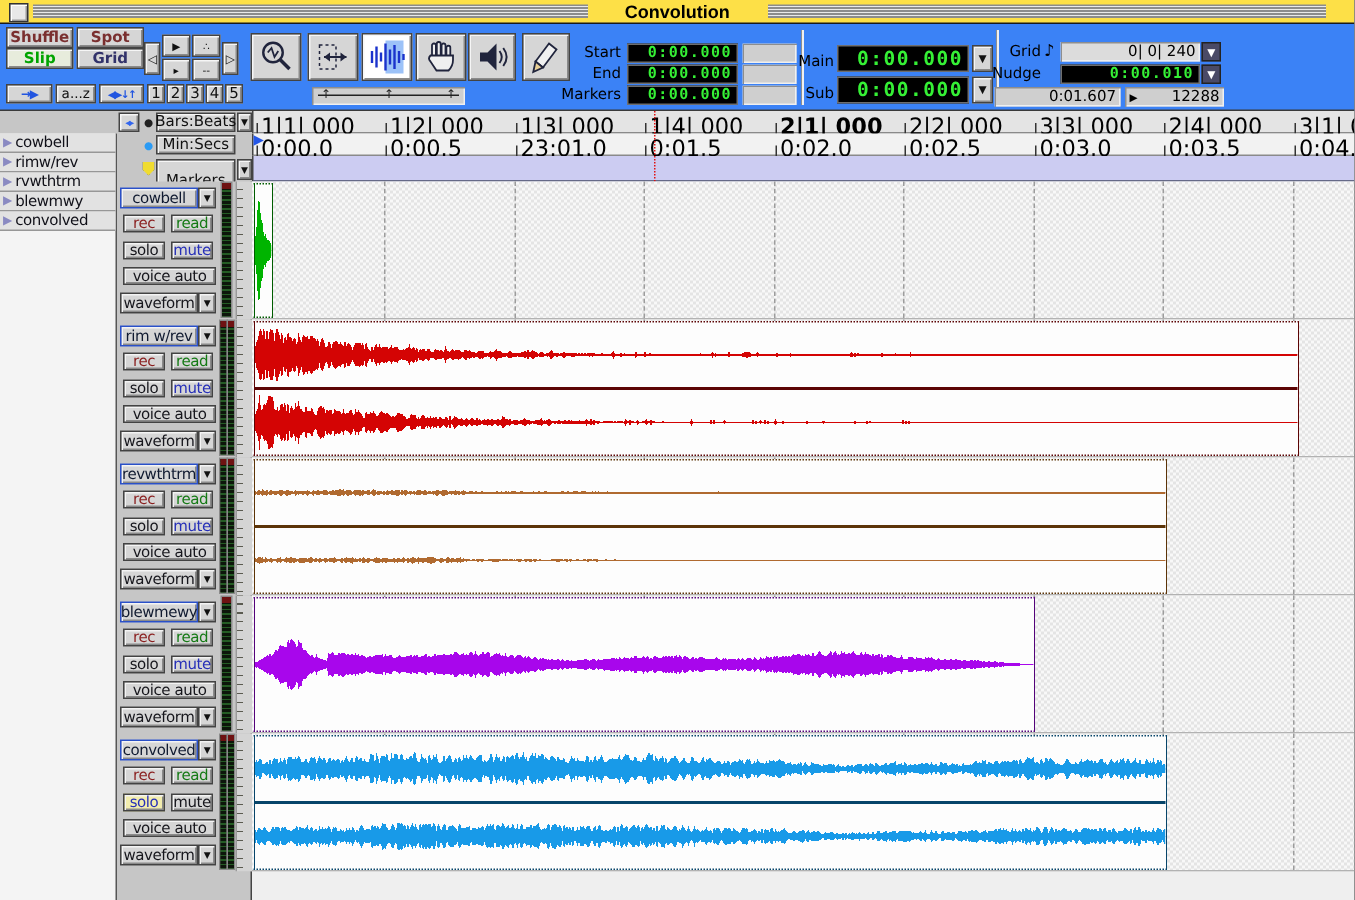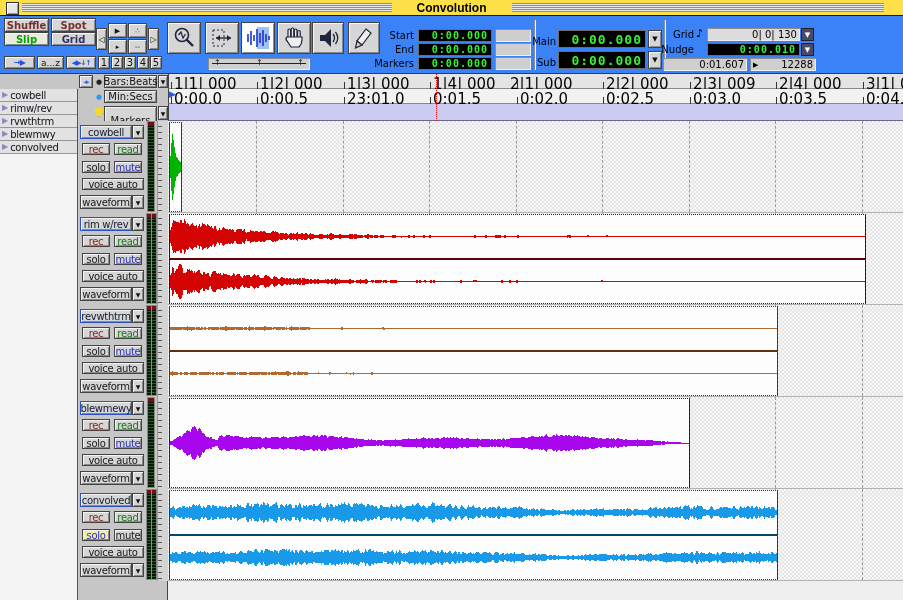--- a/index.html
+++ b/index.html
@@ -226,21 +226,21 @@
     <div class="lbl" style="left:526px;top:41px;width:30px;">Sub</div>
     <div class="lcd big" style="left:558px;top:35px;width:88px;height:18px;">0:00.000</div>
     <div class="btn" style="left:648px;top:35px;width:14px;height:18px;font-size:7px;">
         <span>▼</span>
       </div>
 
     <div class="vdiv" style="left:664px;top:4px;height:50px;"></div>
 
     <div class="lbl" style="left:668px;top:13px;width:26px;">Grid</div>
     <div class="lbl" style="left:696px;top:11px;width:10px;text-align:left;font-size:11px;">♪</div>
-    <div class="inset" style="left:707px;top:12px;width:93px;height:13px;background:#dcdcdc;">0| 0| 130</div>
+    <div class="inset" style="left:707px;top:12px;width:93px;height:13px;background:#dcdcdc;">0| 0| 240</div>
     <div class="ddk" style="left:801px;top:12px;width:13px;height:13px;">
         <span>▼</span>
       </div>
     <div class="lbl" style="left:661px;top:28px;width:33px;">Nudge</div>
     <div class="lcd" style="left:707px;top:27px;width:93px;height:13px;">0:00.010</div>
     <div class="ddk" style="left:801px;top:27px;width:13px;height:13px;">
         <span>▼</span>
       </div>
     <div class="inset" style="left:663px;top:42px;width:84px;height:13px;">0:01.607</div>
     <div class="inset" style="left:750px;top:42px;width:66px;height:13px;justify-content:space-between;padding-left:3px;">
@@ -283,25 +283,25 @@
     <div class="rlane" id="bars-lane" style="top:0;height:15px;background:#e4e4e4;">
         <div class="tick" style="left: 2px; top: 8px; height: 7px;"></div>
         <div class="ticklbl" style="left: 5px; top: 1px;">1|1| 000</div>
         <div class="tick" style="left: 88px; top: 8px; height: 7px;"></div>
         <div class="ticklbl" style="left: 91px; top: 1px;">1|2| 000</div>
         <div class="tick" style="left: 175px; top: 8px; height: 7px;"></div>
         <div class="ticklbl" style="left: 178px; top: 1px;">1|3| 000</div>
         <div class="tick" style="left: 261px; top: 8px; height: 7px;"></div>
         <div class="ticklbl" style="left: 264px; top: 1px;">1|4| 000</div>
         <div class="tick" style="left: 348px; top: 8px; height: 7px;"></div>
-        <div class="ticklbl" style="left: 341px; top: 1px;">2|1| 000</div>
+        <div class="ticklbl" style="left: 351px; top: 1px; font-weight: bold;">2|1| 000</div>
         <div class="tick" style="left: 434px; top: 8px; height: 7px;"></div>
         <div class="ticklbl" style="left: 437px; top: 1px;">2|2| 000</div>
         <div class="tick" style="left: 521px; top: 8px; height: 7px;"></div>
-        <div class="ticklbl" style="left: 524px; top: 1px;">2|3| 009</div>
+        <div class="ticklbl" style="left: 524px; top: 1px;">3|3| 000</div>
         <div class="tick" style="left: 607px; top: 8px; height: 7px;"></div>
         <div class="ticklbl" style="left: 610px; top: 1px;">2|4| 000</div>
         <div class="tick" style="left: 694px; top: 8px; height: 7px;"></div>
         <div class="ticklbl" style="left: 697px; top: 1px;">3|1| 000</div>
       </div>
     <div class="rlane" id="secs-lane" style="top:15px;height:15px;background:#f2f2f2;">
         <div class="tick" style="left: 2px; top: 8px; height: 7px;"></div>
         <div class="ticklbl" style="left: 5px; top: 1px;">0:00.0</div>
         <div class="tick" style="left: 88px; top: 8px; height: 7px;"></div>
         <div class="ticklbl" style="left: 91px; top: 1px;">0:00.5</div>

